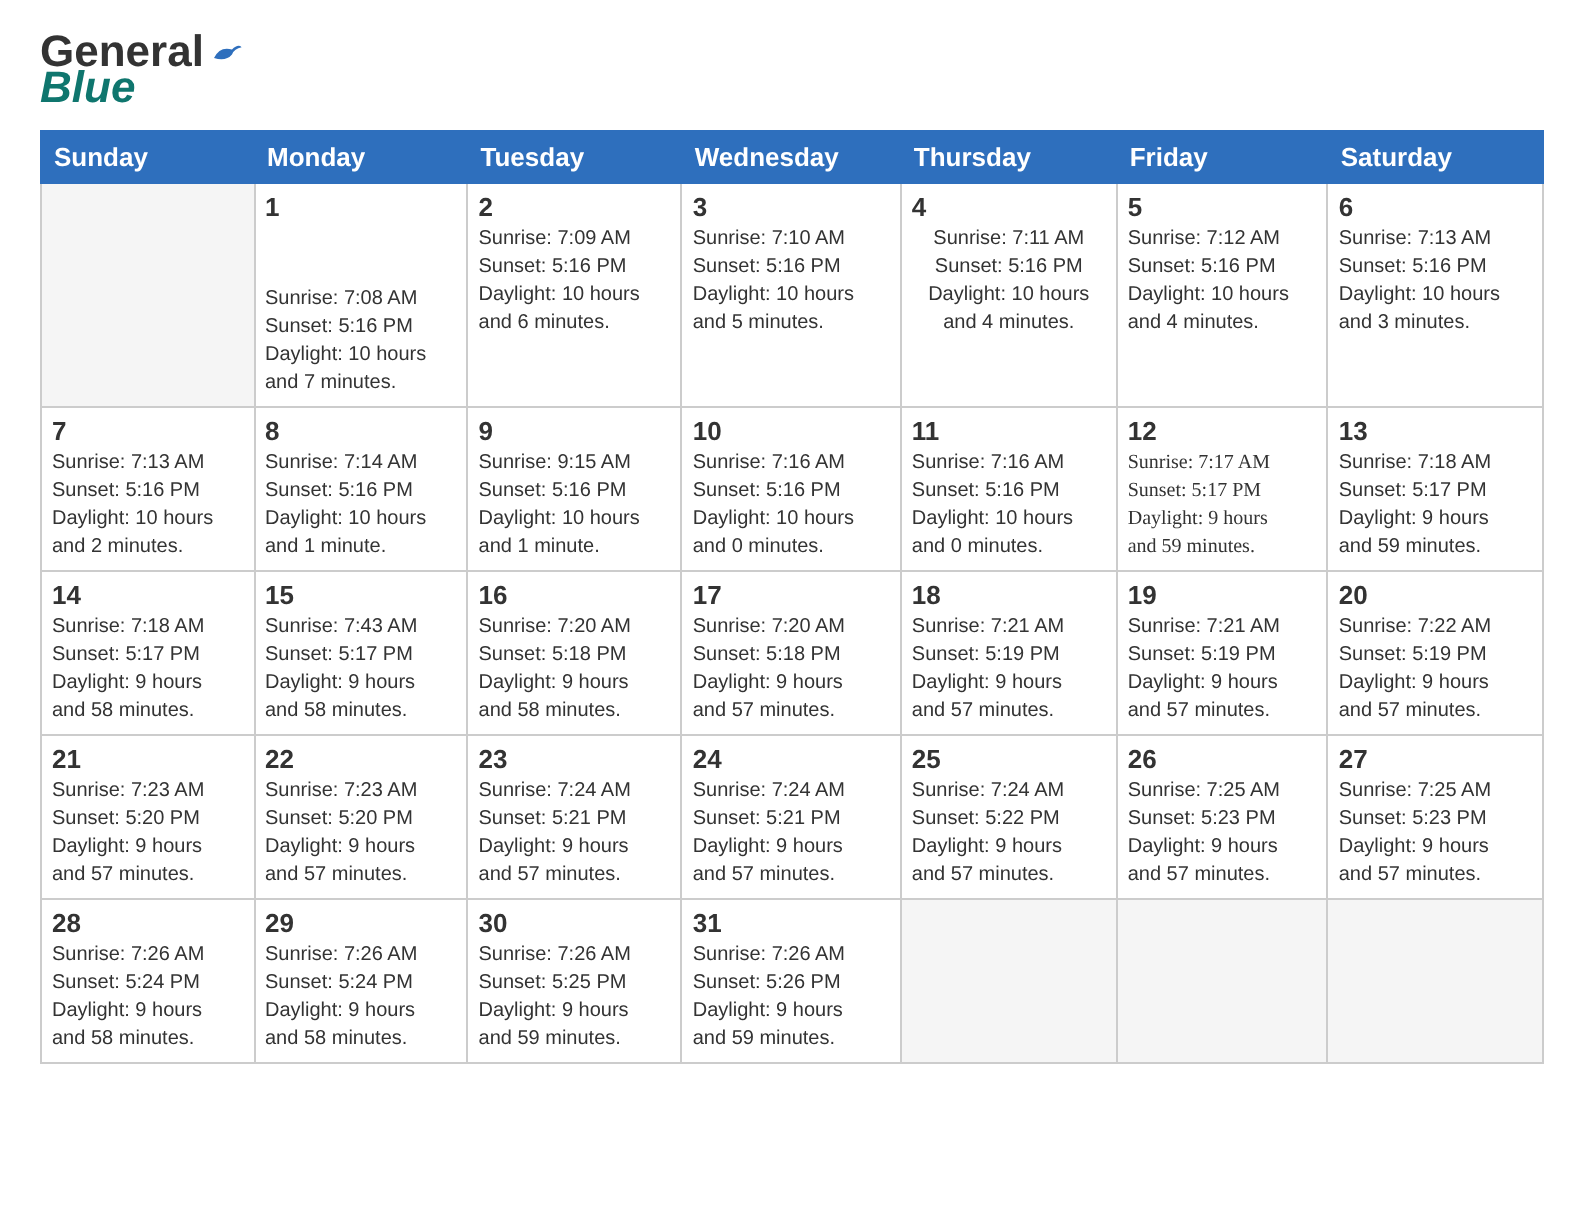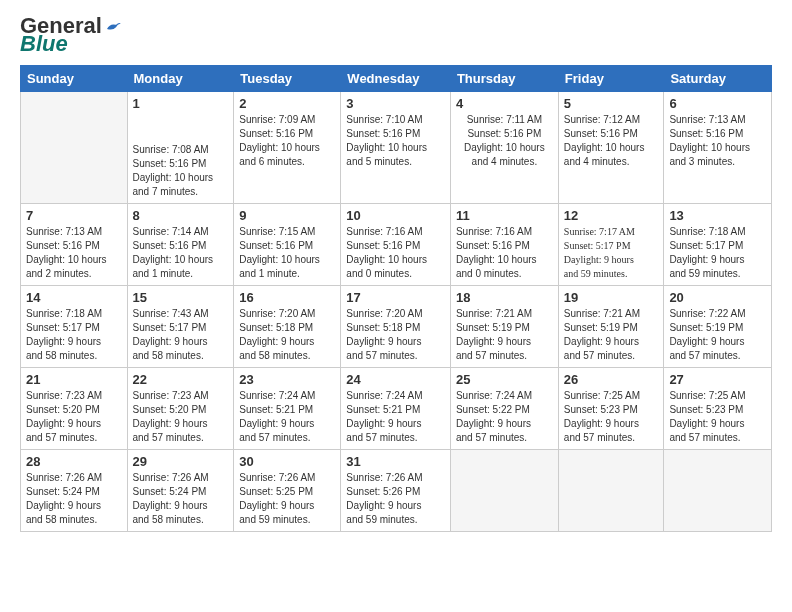--- a/index.html
+++ b/index.html
@@ -180,21 +180,21 @@
           </td>
           <td>
             <span class="day-num">8</span>
             <div class="day-detail" style="white-space: pre-line;">Sunrise: 7:14 AM
 Sunset: 5:16 PM
 Daylight: 10 hours
 and 1 minute.</div>
           </td>
           <td>
             <span class="day-num">9</span>
-            <div class="day-detail" style="white-space: pre-line;">Sunrise: 7:15 AM
+            <div class="day-detail" style="white-space: pre-line;">Sunrise: 9:15 AM
 Sunset: 5:16 PM
 Daylight: 10 hours
 and 1 minute.</div>
           </td>
           <td>
             <span class="day-num">10</span>
             <div class="day-detail" style="white-space: pre-line;">Sunrise: 7:16 AM
 Sunset: 5:16 PM
 Daylight: 10 hours
 and 0 minutes.</div>

